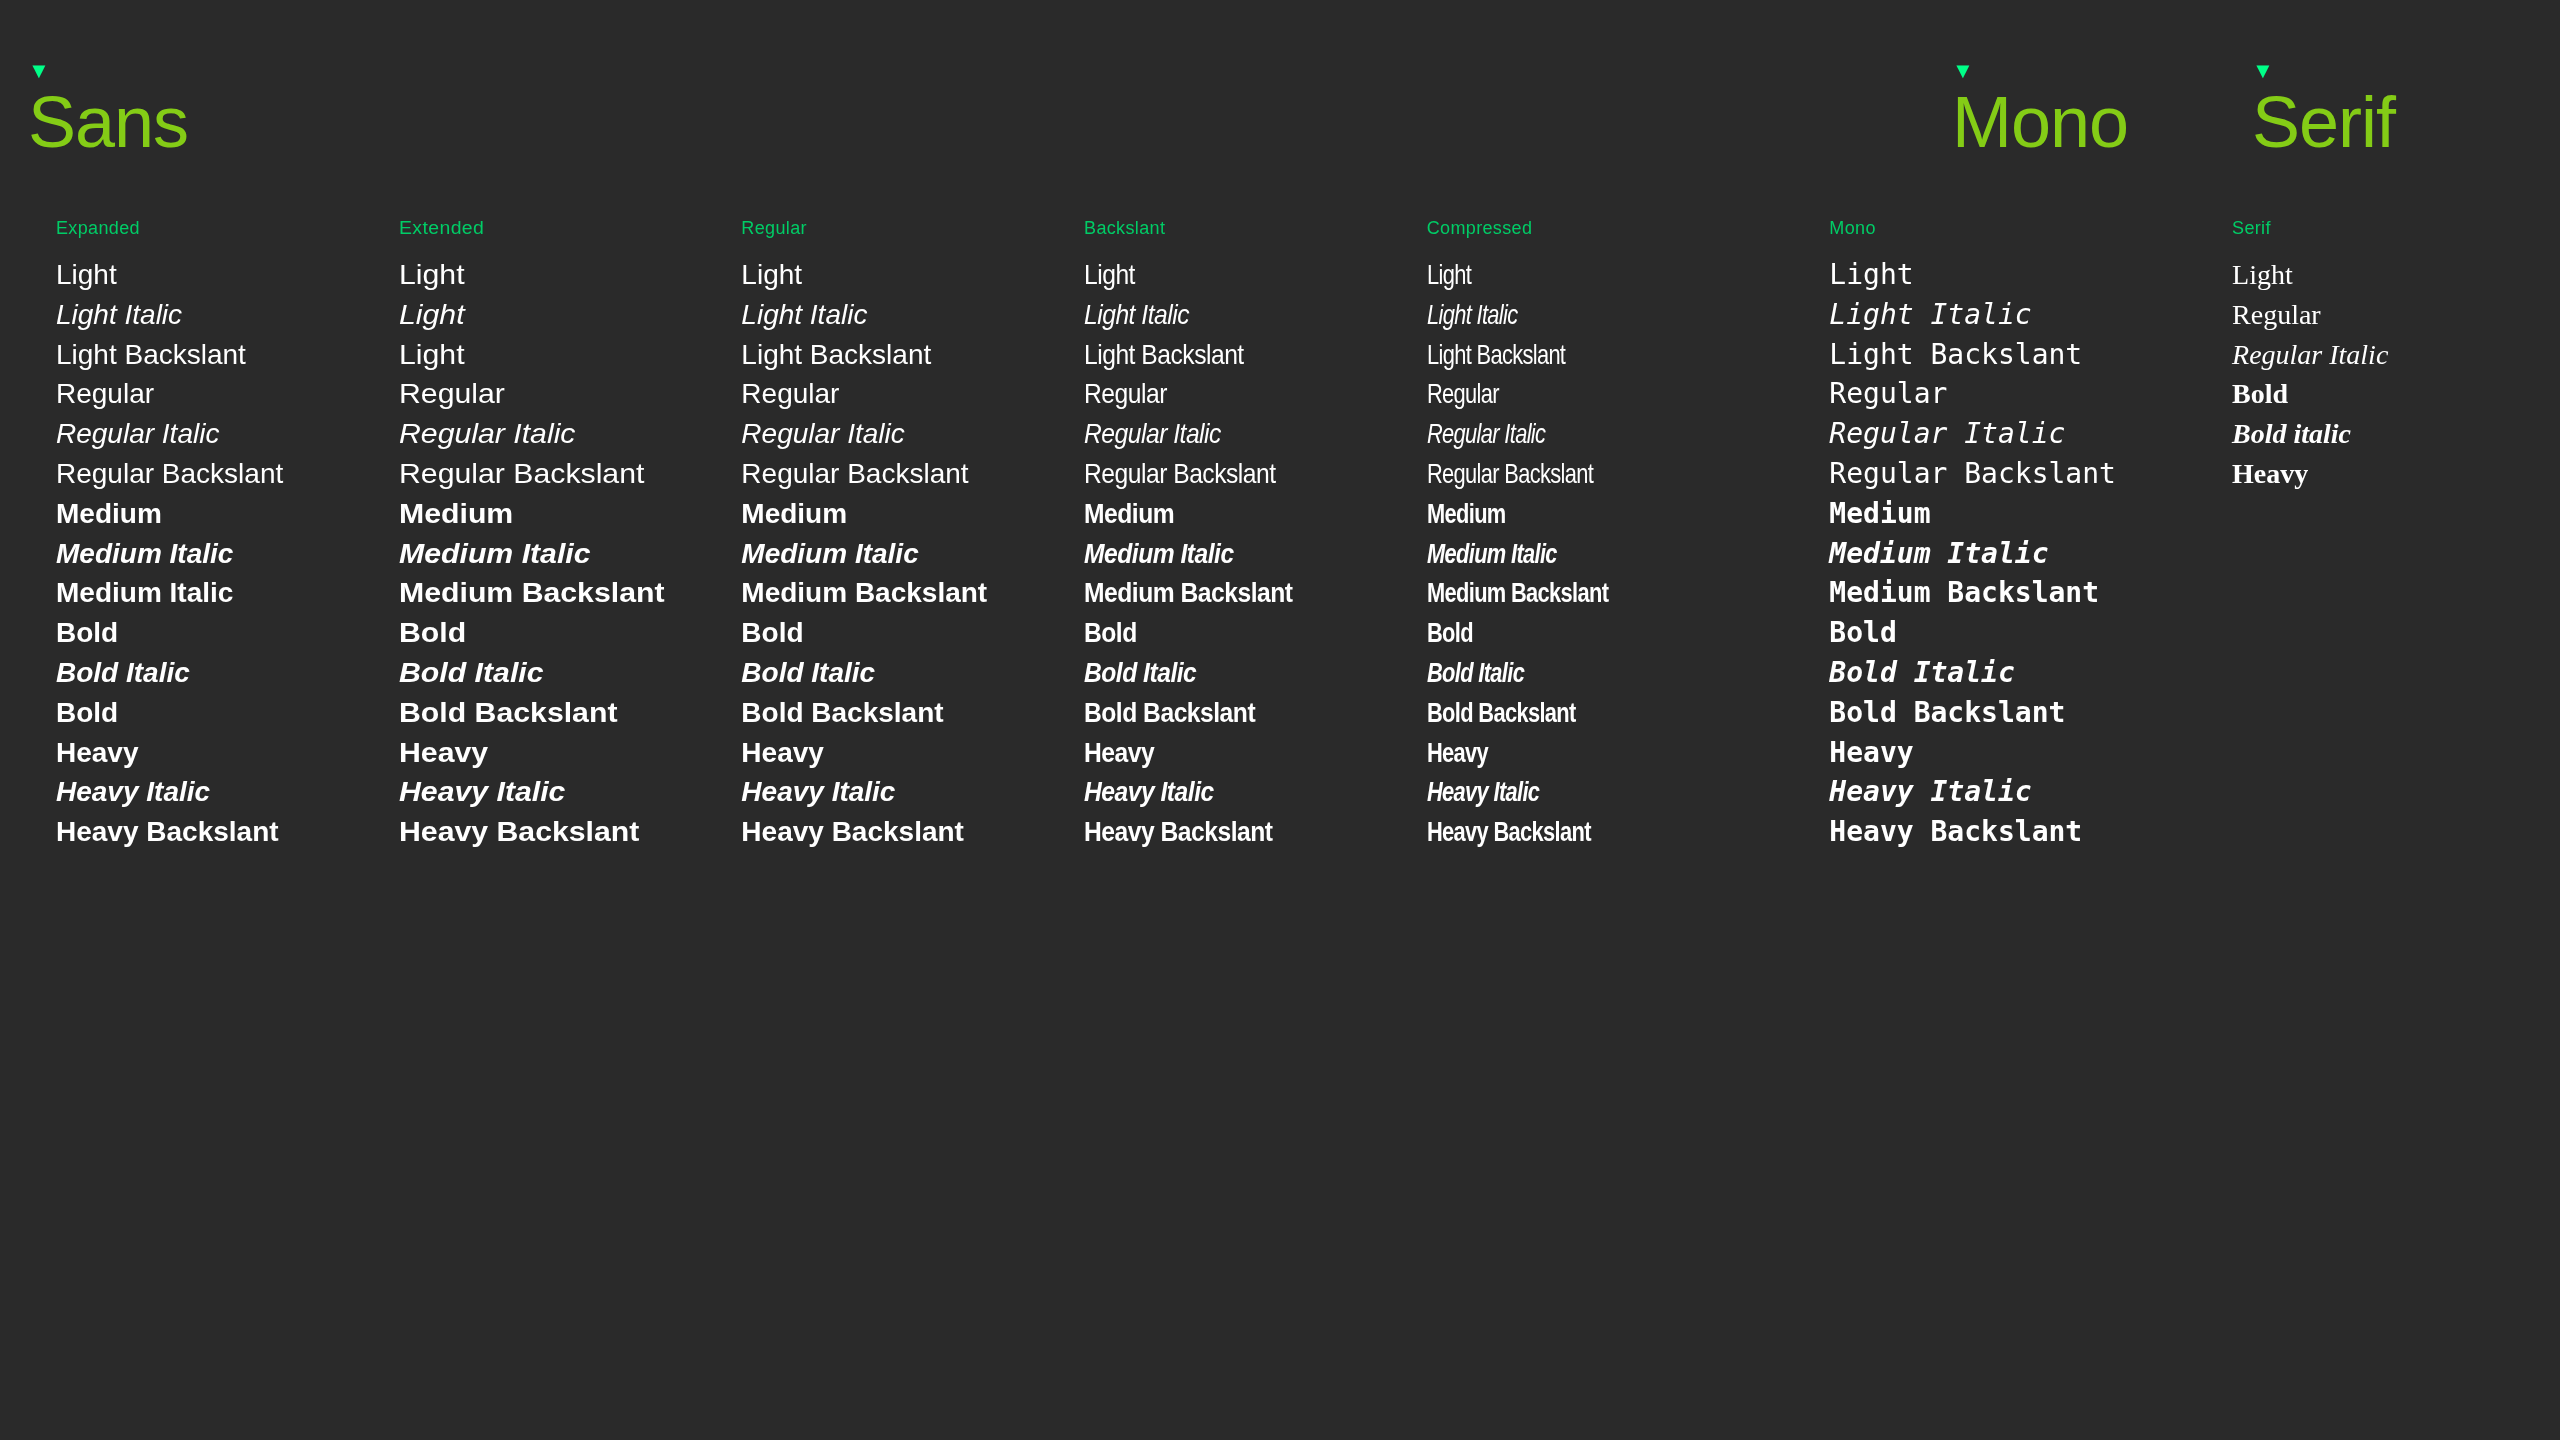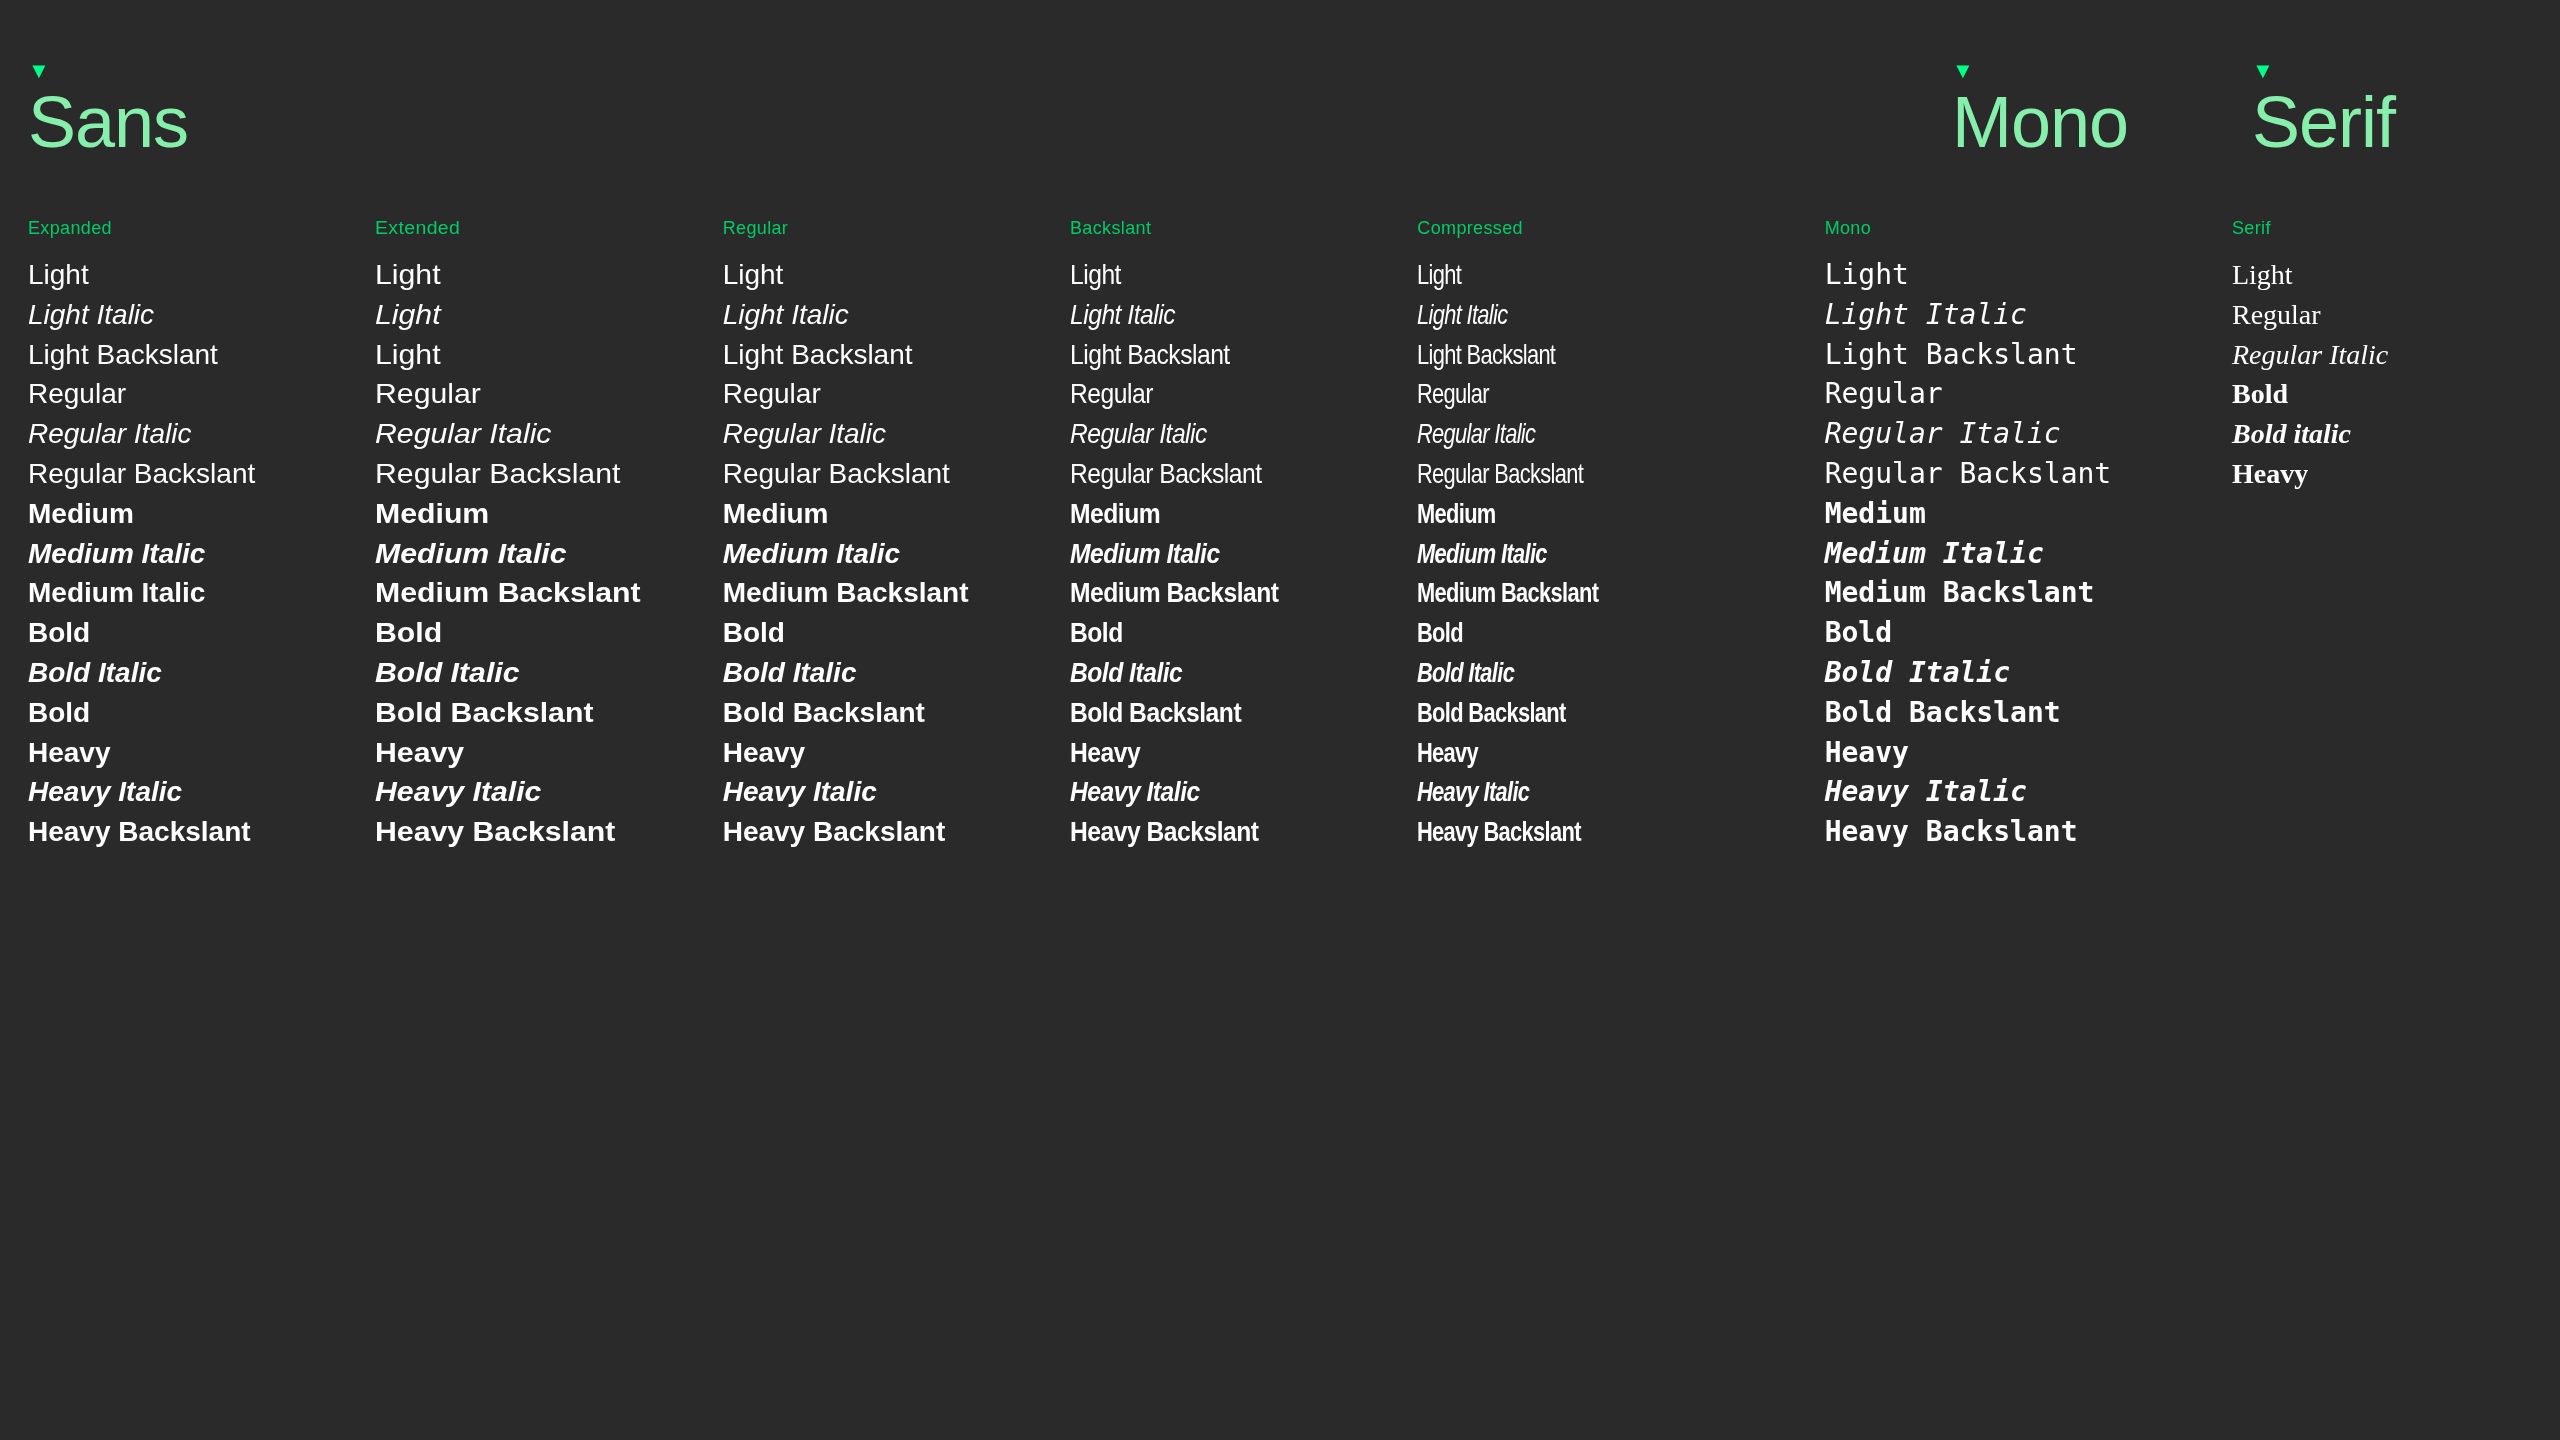--- a/index.html
+++ b/index.html
@@ -29,40 +29,41 @@
       font-size: 22px;
       margin-bottom: 4px;
       line-height: 1;
     }
 
     .family-title {
       font-size: 72px;
       font-weight: 300;
       letter-spacing: -1px;
       line-height: 1;
-      color: #86efac;
+      color: #84cc16;
     }
 
     .sans-header {
       flex: 1;
     }
 
     .mono-header {
       width: 280px;
       margin-left: 60px;
     }
 
     .serif-header {
       width: 280px;
       margin-left: 20px;
     }
 
     .columns-wrapper {
       display: flex;
       gap: 0;
+      margin-left: 28px;
     }
 
     .font-column {
       display: flex;
       flex-direction: column;
       flex: 1;
       min-width: 0;
     }
 
     .column-label {

